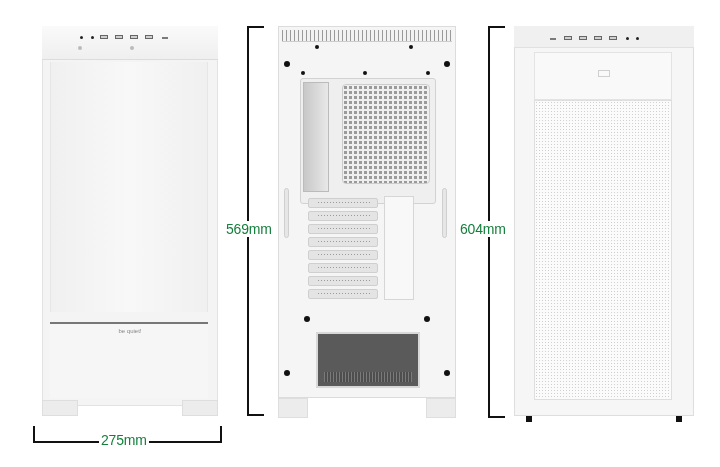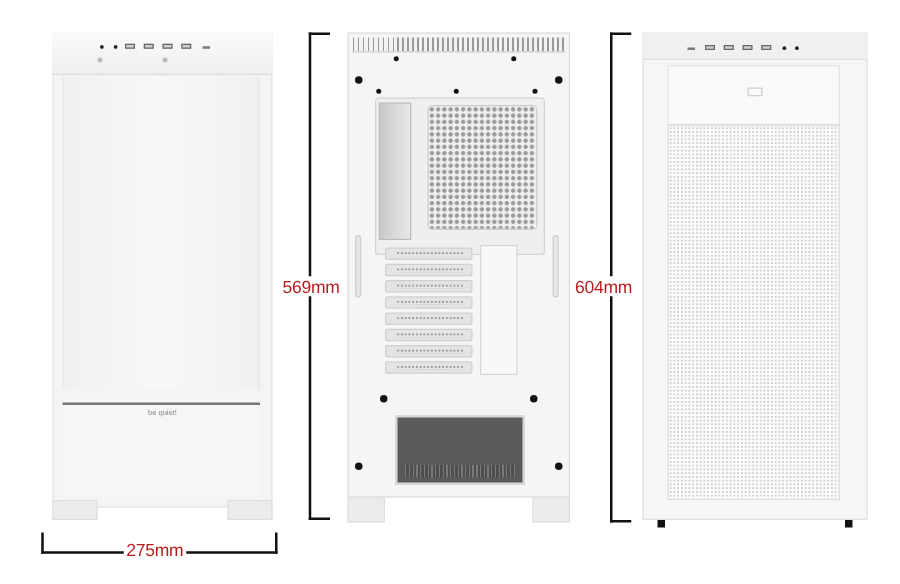--- a/index.html
+++ b/index.html
@@ -1,18 +1,18 @@
 <!DOCTYPE html>
 <html><head>
 <meta charset="utf-8">
 <style>
   * { box-sizing: border-box; margin: 0; padding: 0; }
   body { width: 720px; height: 467px; background: #ffffff; position: relative; overflow: hidden; font-family: "Liberation Sans", sans-serif; }
   .abs { position: absolute; }
-  .dim-label { position: absolute; font-size: 14px; color: #b91c1c; background: #fff; padding: 0 2px; letter-spacing: -0.2px; }
+  .dim-label { position: absolute; font-size: 14px; color: #15803d; background: #fff; padding: 0 2px; letter-spacing: -0.2px; }
   .line { position: absolute; background: #111; }
 
   
   .front { left: 42px; top: 26px; width: 176px; height: 390px; }
   .front .body { position: absolute; left: 0; top: 0; width: 176px; height: 380px; background: #f4f4f4; border: 1px solid #e2e2e2; border-radius: 2px; }
   .front .top-cap { position: absolute; left: 0; top: 0; width: 176px; height: 34px; background: linear-gradient(#fafafa, #efefef); border-bottom: 1px solid #dcdcdc; }
   .front .panel { position: absolute; left: 8px; top: 36px; width: 158px; height: 250px; background: linear-gradient(90deg, #f0f0f0, #f8f8f8 50%, #f0f0f0); border-left: 1px solid #e6e6e6; border-right: 1px solid #e6e6e6; }
   .front .divider { position: absolute; left: 8px; top: 296px; width: 158px; height: 2px; background: #777; }
   .front .lower { position: absolute; left: 8px; top: 298px; width: 158px; height: 74px; background: #f6f6f6; }
   .front .logo { position: absolute; left: 0; width: 100%; top: 302px; text-align: center; font-size: 6px; color: #888; }

